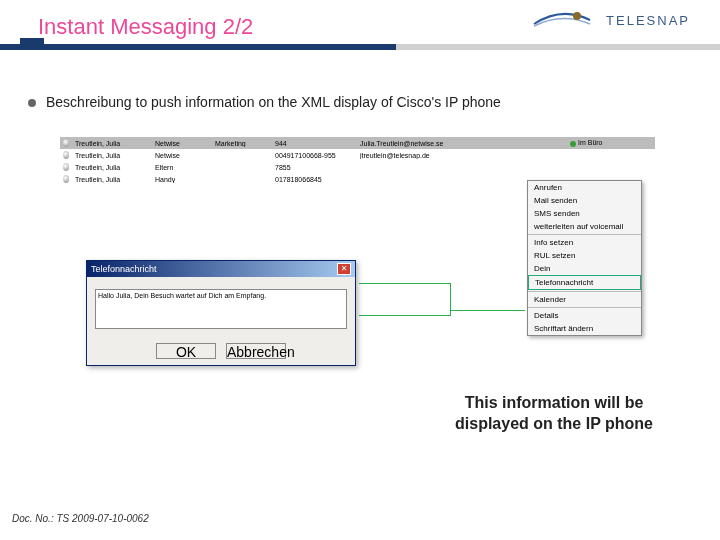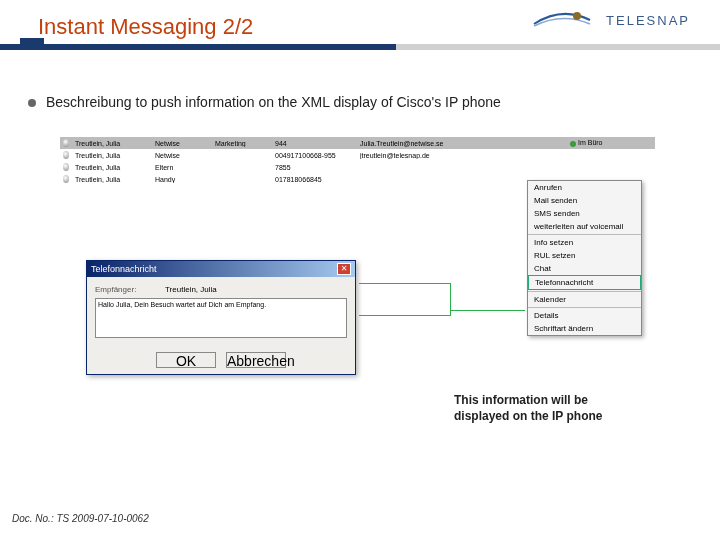--- a/index.html
+++ b/index.html
@@ -1,20 +1,20 @@
 <!DOCTYPE html>
 <html><head>
 <meta charset="utf-8">
 <style>
   * { box-sizing: border-box; margin: 0; padding: 0; }
   body { width: 720px; height: 540px; font-family: Arial, sans-serif; background: #fff; position: relative; overflow: hidden; }
   
   .header-bar { position: absolute; top: 44px; left: 0; width: 720px; height: 6px; background: linear-gradient(to right, #1a3a6e 0%, #1a3a6e 55%, #d0d0d0 55%, #d0d0d0 100%); }
   .header-accent { position: absolute; top: 38px; left: 20px; width: 24px; height: 6px; background: #1a3a6e; }
-  .title { position: absolute; top: 14px; left: 38px; font-size: 22px; color: #c2410c; }
+  .title { position: absolute; top: 14px; left: 38px; font-size: 22px; color: #ec4899; }
   
   .logo { position: absolute; top: 10px; right: 30px; display: flex; align-items: center; gap: 14px; }
   .logo-swoosh { width: 60px; height: 20px; }
   .logo-text { font-size: 13px; letter-spacing: 2px; color: #3a5a8a; font-weight: 300; text-transform: uppercase; }
   
   .bullet-row { position: absolute; top: 94px; left: 28px; display: flex; align-items: flex-start; gap: 10px; font-size: 14px; color: #222; }
   .bullet-dot { width: 8px; height: 8px; background: #666; border-radius: 50%; margin-top: 5px; flex-shrink: 0; }
   
   .table-panel { position: absolute; top: 137px; left: 60px; width: 595px; }
   .table-header { display: flex; background: #e8e8e8; border-top: 1px solid #999; border-bottom: 1px solid #999; font-size: 8px; height: 14px; align-items: center; }
@@ -50,21 +50,21 @@
   .dialog-textarea { width: 100%; background: #fff; border: 1px solid #888; height: 40px; padding: 2px; font-size: 7px; margin-top: 4px; }
   .dialog-buttons { display: flex; justify-content: center; gap: 10px; padding: 6px; }
   .dialog-btn { width: 60px; height: 16px; background: #efeeea; border: 1px solid #888; font-size: 14px; }
   
   .green-line1 { position: absolute; border-top: 1.5px solid #2ab04a; top: 283px; left: 359px; width: 92px; }
   .green-line2 { position: absolute; border-left: 1.5px solid #2ab04a; top: 283px; left: 450px; height: 27px; }
   .green-line3 { position: absolute; border-top: 1.5px solid #2ab04a; top: 310px; left: 450px; width: 75px; }
   .green-line4 { position: absolute; border-top: 1.5px solid #2ab04a; top: 315px; left: 359px; width: 92px; }
   .green-line5 { position: absolute; border-left: 1.5px solid #2ab04a; top: 310px; left: 450px; height: 5px; }
   
-  .caption { position: absolute; top: 393px; left: 454px; font-size: 12px; font-weight: bold; color: #222; width: 200px; line-height: 1.3; }
+  .caption { position: absolute; top: 393px; left: 454px; font-size: 16px; font-weight: bold; color: #222; width: 200px; line-height: 1.3; text-align: center; }
   
   .footer { position: absolute; bottom: 16px; left: 12px; font-size: 10px; color: #333; font-style: italic; }
 </style>
 </head>
 <body>
 
 <div class="header-accent"></div>
 <div class="header-bar"></div>
 <div class="title">Instant Messaging 2/2</div>
 
@@ -136,39 +136,35 @@
 </div>
 
 <div class="context-menu">
   <div class="menu-item">Anrufen</div>
   <div class="menu-item">Mail senden</div>
   <div class="menu-item">SMS senden</div>
   <div class="menu-item">weiterleiten auf voicemail</div>
   <div class="menu-divider"></div>
   <div class="menu-item">Info setzen</div>
   <div class="menu-item">RUL setzen</div>
-  <div class="menu-item">Chat</div>
+  <div class="menu-item">Dein</div>
   <div class="menu-item highlight">Telefonnachricht</div>
   <div class="menu-divider"></div>
   <div class="menu-item">Kalender</div>
   <div class="menu-divider"></div>
   <div class="menu-item">Details</div>
   <div class="menu-item">Schriftart ändern</div>
 </div>
 
 <div class="dialog">
   <div class="dialog-title">
     <span>Telefonnachricht</span>
     <span class="dialog-close">✕</span>
   </div>
   <div class="dialog-body">
-    <div class="dialog-row">
-      <div class="dialog-label">Empfänger:</div>
-      <div>Treutlein, Julia</div>
-    </div>
     <div class="dialog-textarea">Hallo Julia, Dein Besuch wartet auf Dich am Empfang.</div>
   </div>
   <div class="dialog-buttons">
     <button class="dialog-btn">OK</button>
     <button class="dialog-btn">Abbrechen</button>
   </div>
 </div>
 
 <div class="green-line1"></div>
 <div class="green-line2"></div>

